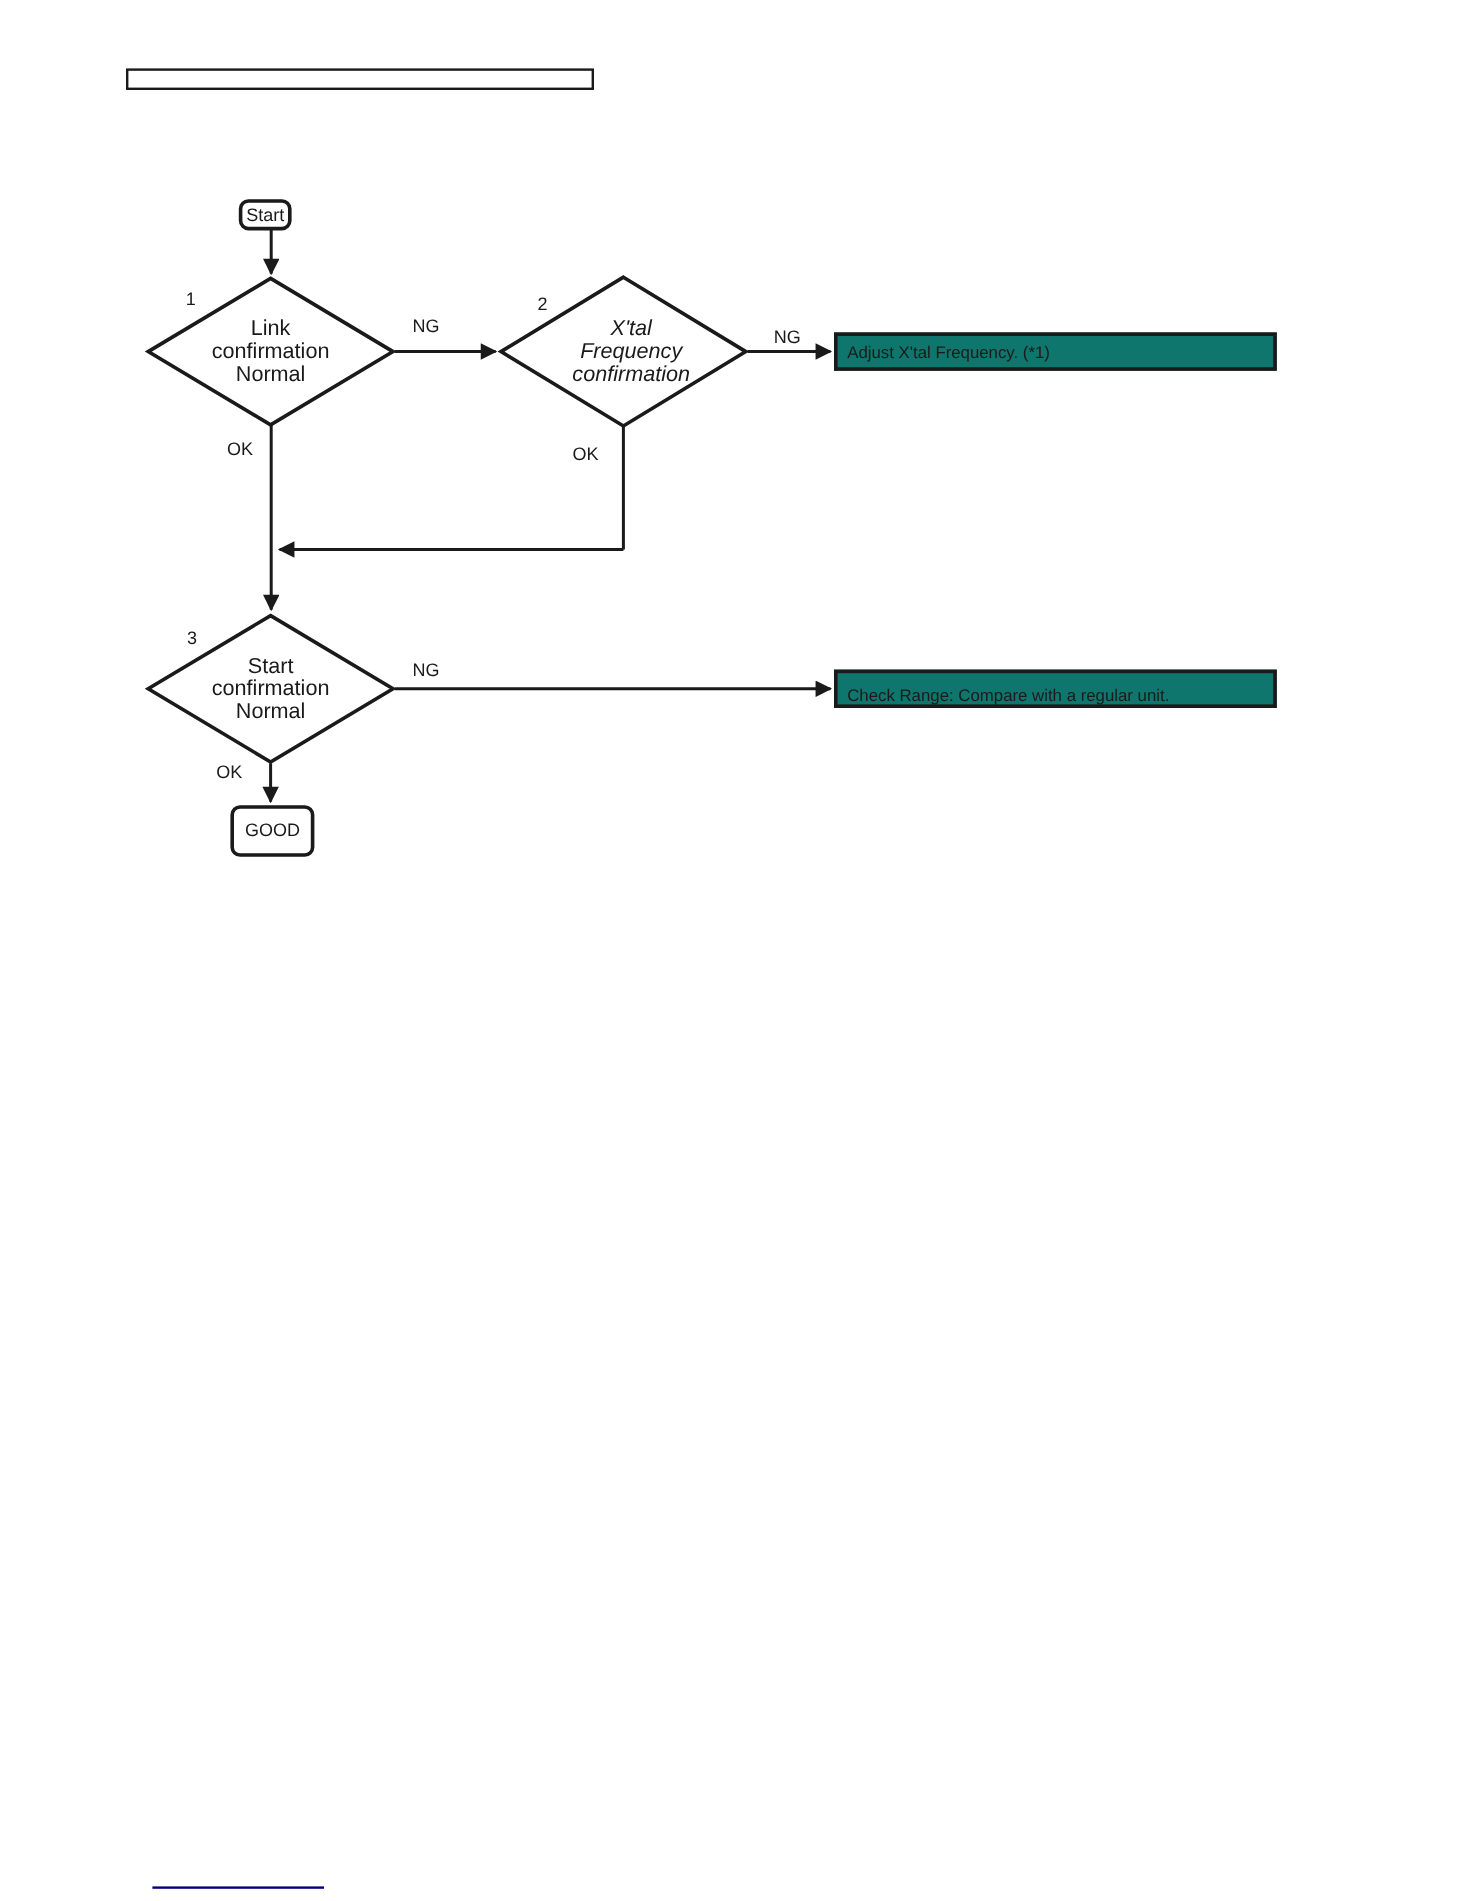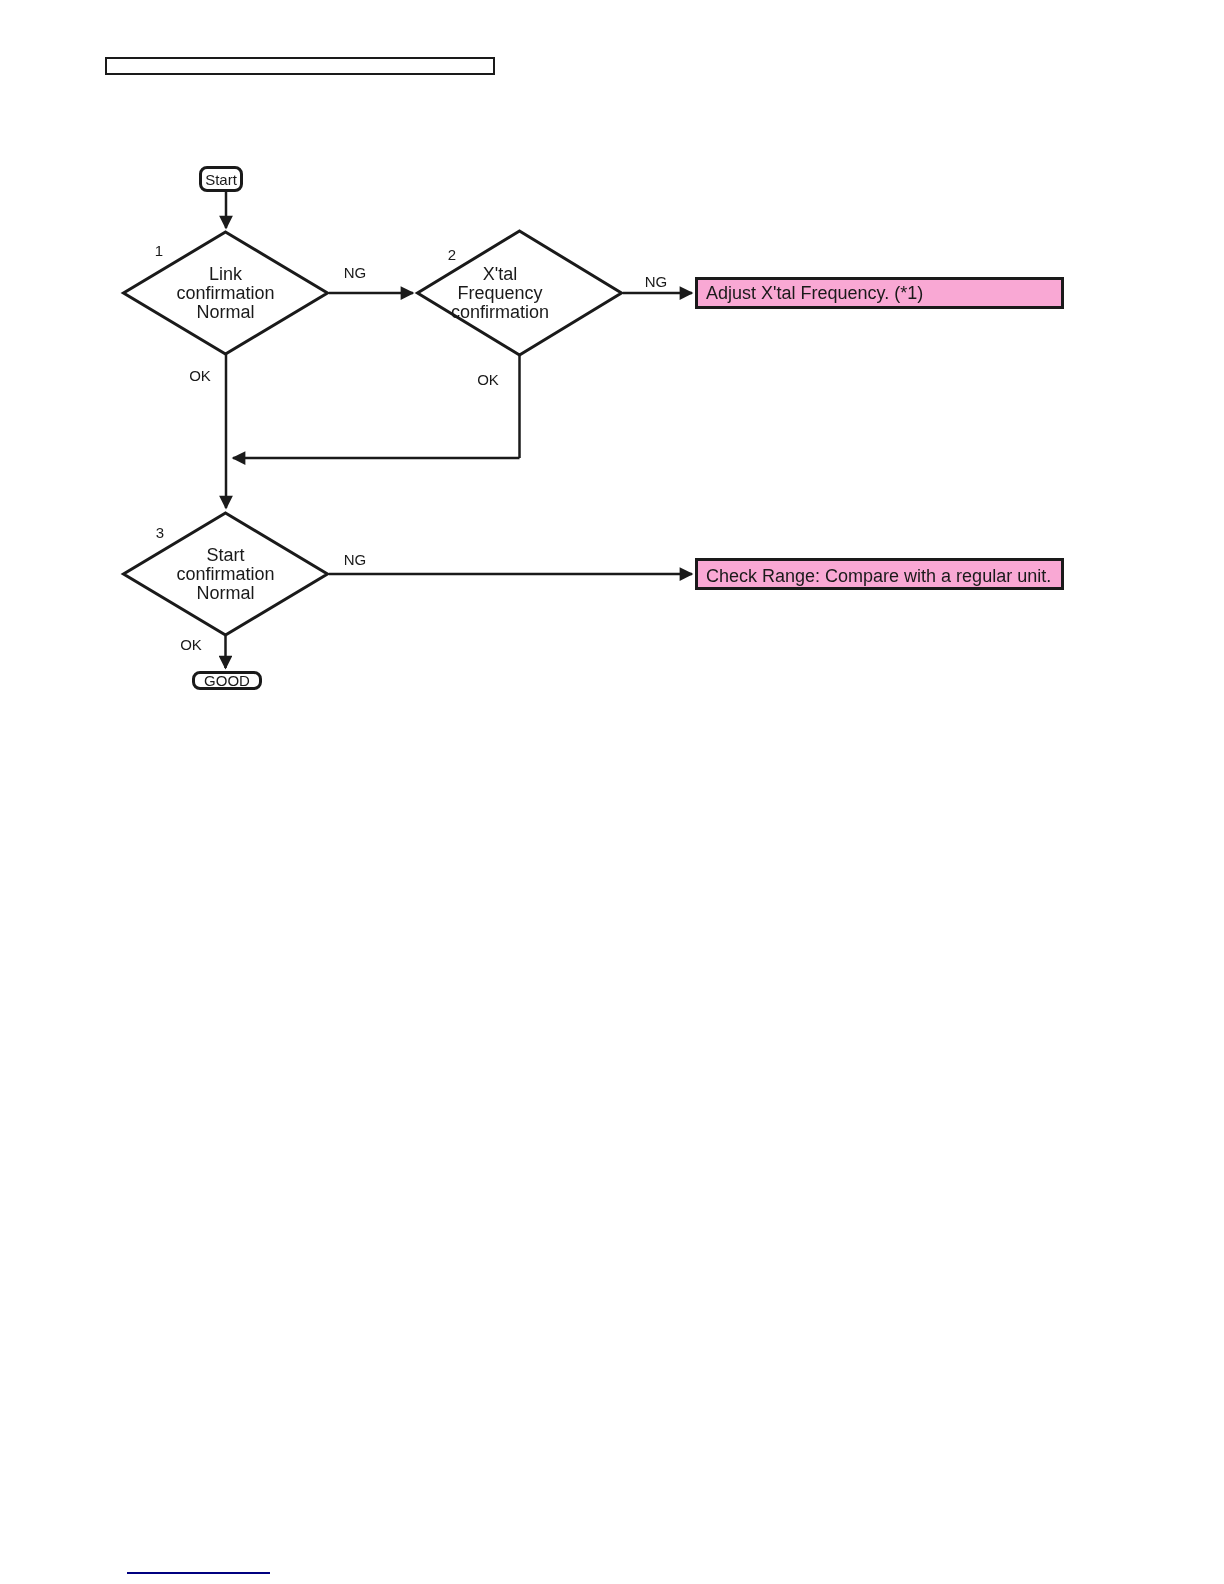--- a/index.html
+++ b/index.html
@@ -28,32 +28,32 @@
     border-radius: 8px;
     box-sizing: border-box;
     background: #ffffff;
     display: flex;
     align-items: center;
     justify-content: center;
     font-size: 15px;
     white-space: nowrap;
   }
   .terminator.start { left: 199px; top: 166px; width: 44px; height: 26px; }
-  .terminator.good  { left: 192px; top: 671px; width: 70px; height: 19px; }
+  .terminator.good  { left: 192px; top: 671px; width: 70px; height: 43px; }
 
   .action-box {
     position: absolute;
     width: 369px; height: 32px;
     border: 3px solid #1a1a1a;
     box-sizing: border-box;
-    background: #f9a8d4;
+    background: #0f766e;
     display: flex;
     align-items: center;
     padding-left: 8px;
-    font-size: 18px;
+    font-size: 14px;
     white-space: nowrap;
   }
   .action-box.a1 { left: 695px; top: 277px; }
   .action-box.a2 { left: 695px; top: 558px; align-items: flex-end; }
 
   .diamond-text {
     position: absolute;
     transform: translate(-50%, -50%);
     text-align: center;
     font-size: 18px;
@@ -117,21 +117,21 @@
   <div class="lbl" style="left:159px; top:250px;">1</div>
   <div class="diamond-text" style="left:225.5px; top:293px;">
     <span style="display:block">Link</span>
     <span style="display:block">confirmation</span>
     <span style="display:block">Normal</span>
   </div>
   <div class="lbl" style="left:355px; top:272px;">NG</div>
   <div class="lbl" style="left:200px; top:375px;">OK</div>
 
   <div class="lbl" style="left:452px; top:254px;">2</div>
-  <div class="diamond-text" style="left:500px; top:293px;">
+  <div class="diamond-text" style="left:526px; top:293px;font-style:italic;">
     <span style="display:block">X'tal</span>
     <span style="display:block">Frequency</span>
     <span style="display:block">confirmation</span>
   </div>
   <div class="lbl" style="left:656px; top:281px;">NG</div>
   <div class="lbl" style="left:488px; top:379px;">OK</div>
 
   <div class="action-box a1">
     <span>Adjust X'tal Frequency. (*1)</span>
   </div>

